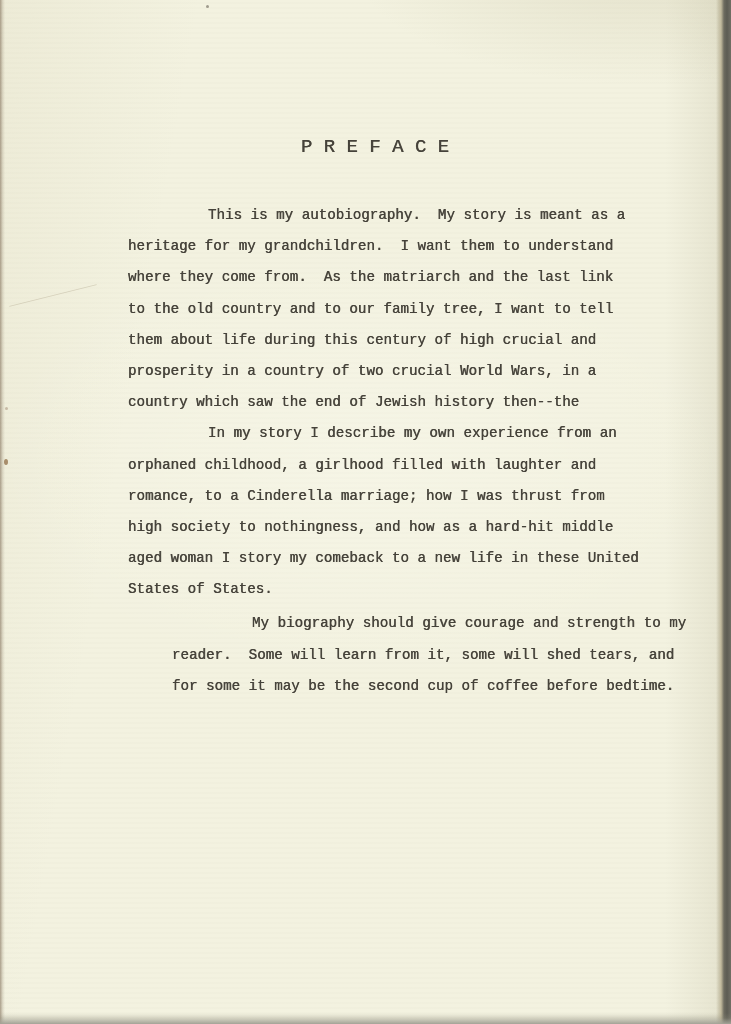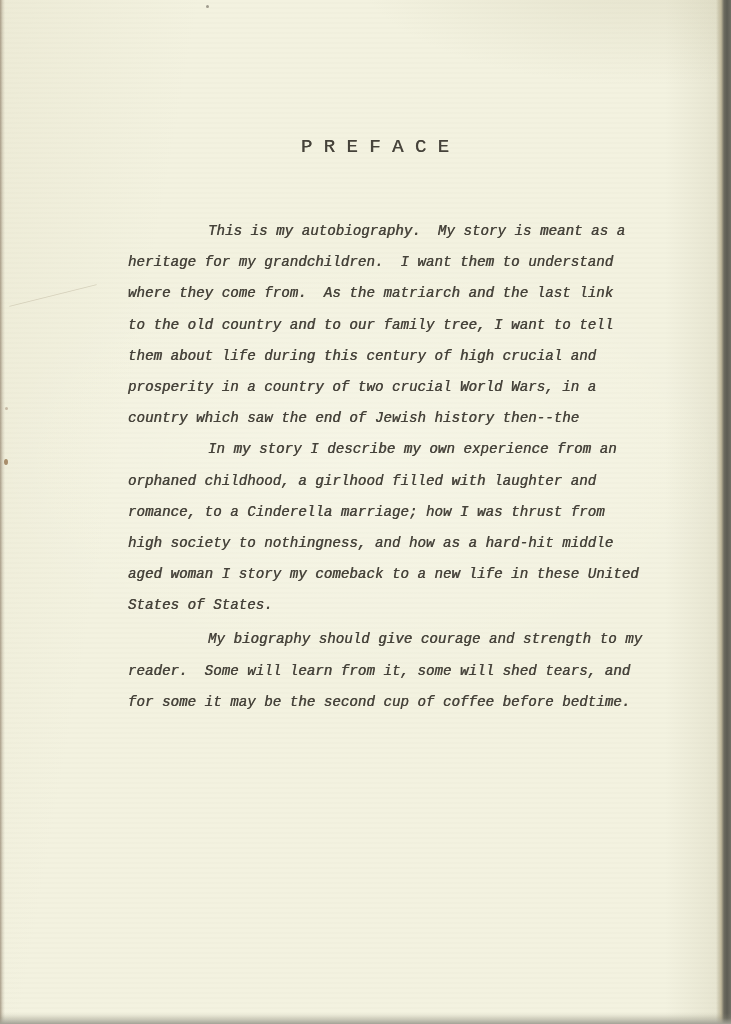--- a/index.html
+++ b/index.html
@@ -60,31 +60,30 @@
   .page-title {
     position: absolute;
     left: 132px; top: 102px; width: 486px;
     font-size: 19px;
     text-align: center;
     white-space: pre;
     margin-top: 34px;
   }
   .text-column {
     position: absolute;
-    left: 128px; top: 216px; width: 520px;
+    left: 128px; top: 200px; width: 520px;
     font-size: 14.2px;
-    font-style: italic;
   }
   .line {
     white-space: pre;
     height: 31.2px;
     line-height: 31.2px;
   }
   .line.indent { text-indent: 80px; }
-  .para-3 { margin-top: 3px; }
+  .para-3 { margin-top: 3px; margin-left: 44px; }
 </style>
 </head>
 <body>
 
 <div class="scan-page">
 
   <div class="crease"></div>
   <div class="speck speck-a"></div>
   <div class="speck speck-b"></div>
   <div class="speck speck-c"></div>

